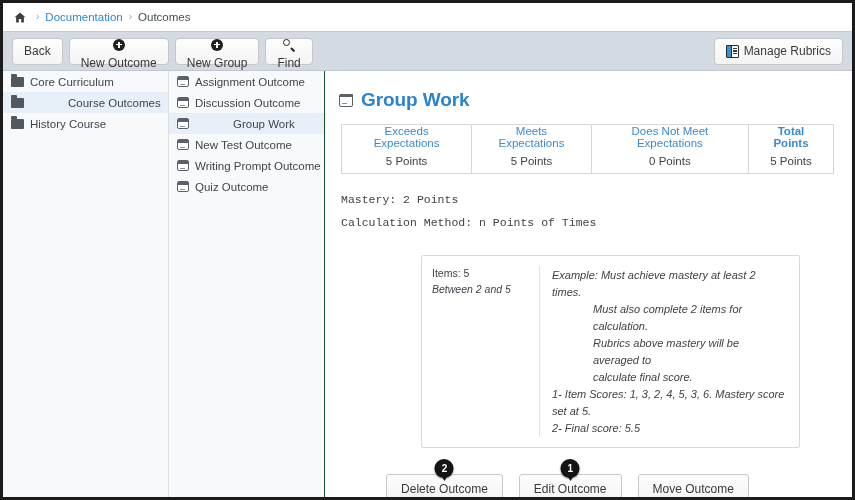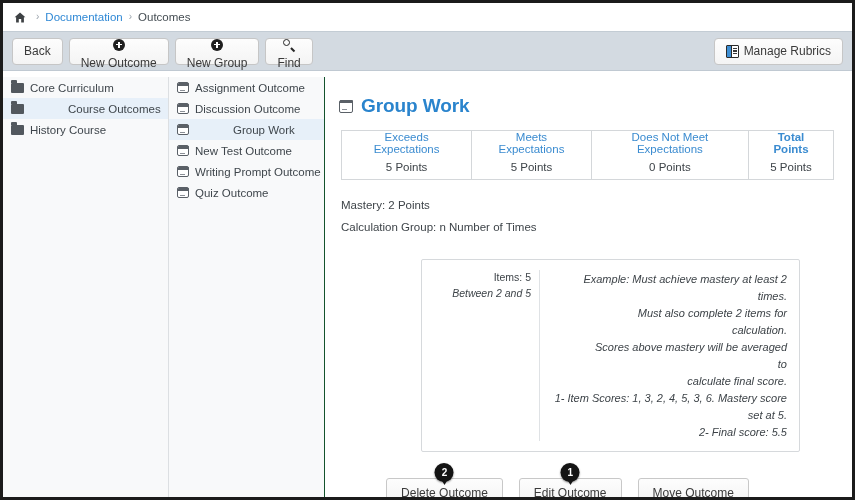--- a/index.html
+++ b/index.html
@@ -156,21 +156,20 @@
     height: 1.2px;
     background: #3a3a3a;
   }
 
   
   .columns {
     flex: 1 1 auto;
     display: flex;
     background: #f8f9fa;
     min-height: 0;
-    margin-top: 6px;
   }
   .col {
     overflow: hidden;
     background: #f8f9fa;
   }
   .col-groups { width: 165px; border-right: 1px solid #dcdfe2; flex: 0 0 165px; }
   .col-outcomes { width: 155px; border-right: 1px solid #14532d; flex: 0 0 155px; }
   .col-detail { flex: 1 1 auto; background: #ffffff; padding: 0 0 0 0; }
 
   .tree-item {
@@ -273,34 +272,34 @@
     color: #3d4348;
     font-size: 11.5px;
     height: 24px;
     border-top: none;
   }
 
   .meta {
     font-size: 11.5px;
     color: #3e4449;
     margin: 19px 0 0 2px;
+    font-family: Liberation Mono, monospace;
   }
   .meta + .meta { margin-top: 10px; }
 
   
   .example-box {
     margin: 26px 0 0 82px;
     border: 1px solid #d6d9dc;
     border-radius: 2px;
     background: #ffffff;
     display: flex;
     width: 379px;
     box-sizing: border-box;
     padding: 10px 0;
-    text-align: right;
   }
   .ex-left {
     width: 118px;
     flex: 0 0 118px;
     padding: 1px 8px 0 10px;
     box-sizing: border-box;
     border-right: 1px solid #dfe2e5;
     font-size: 10.5px;
     color: #3d4348;
   }
@@ -477,31 +476,31 @@
             <tr>
               <td class="pts">5 Points</td>
               <td class="pts">5 Points</td>
               <td class="pts">0 Points</td>
               <td class="pts">5 Points</td>
             </tr>
           </tbody>
             </table>
 
           <div class="meta">Mastery: 2 Points</div>
-          <div class="meta">Calculation Group: n Number of Times</div>
+          <div class="meta">Calculation Method: n Points of Times</div>
 
           <div class="example-box">
             <div class="ex-left">
               <div class="l1">Items: 5</div>
               <div class="l2">Between 2 and 5</div>
             </div>
             <div class="ex-right">
               <div>Example: Must achieve mastery at least 2 times.</div>
               <div class="indent">Must also complete 2 items for calculation.</div>
-              <div class="indent">Scores above mastery will be averaged to</div>
+              <div class="indent">Rubrics above mastery will be averaged to</div>
               <div class="indent">calculate final score.</div>
               <div>1- Item Scores: 1, 3, 2, 4, 5, 3, 6. Mastery score set at 5.</div>
               <div>2- Final score: 5.5</div>
             </div>
           </div>
 
           <div class="footer-actions">
             <div class="action-wrap">
               <span class="badge">2</span>
               <button class="btn-action">Delete Outcome</button>

